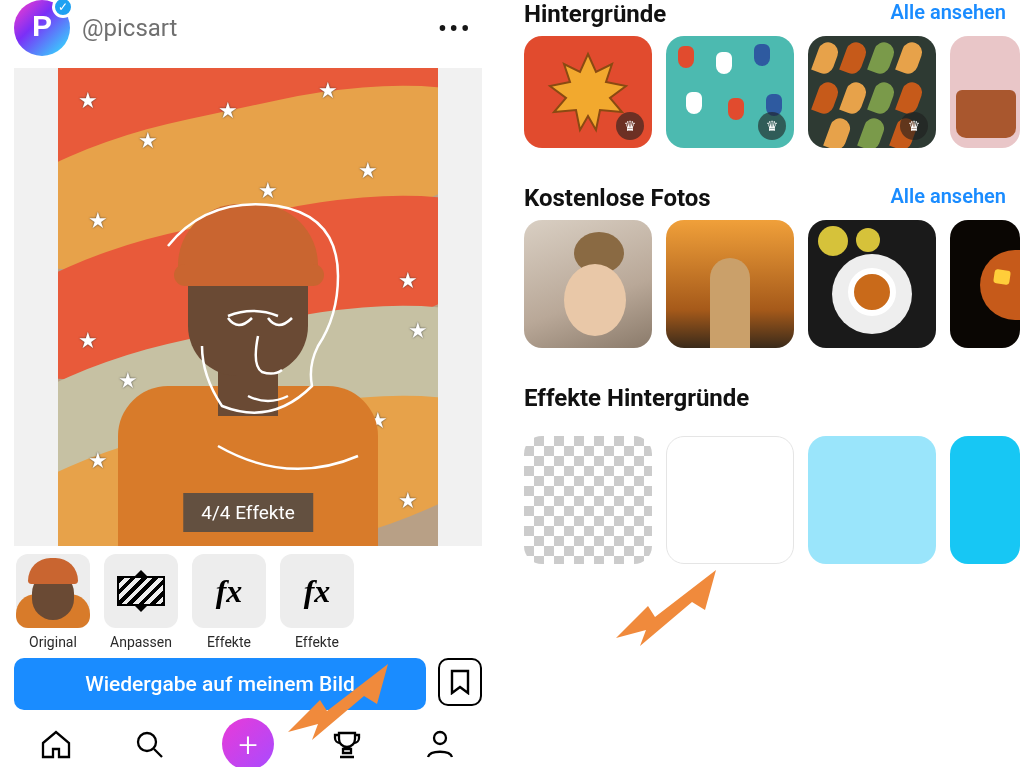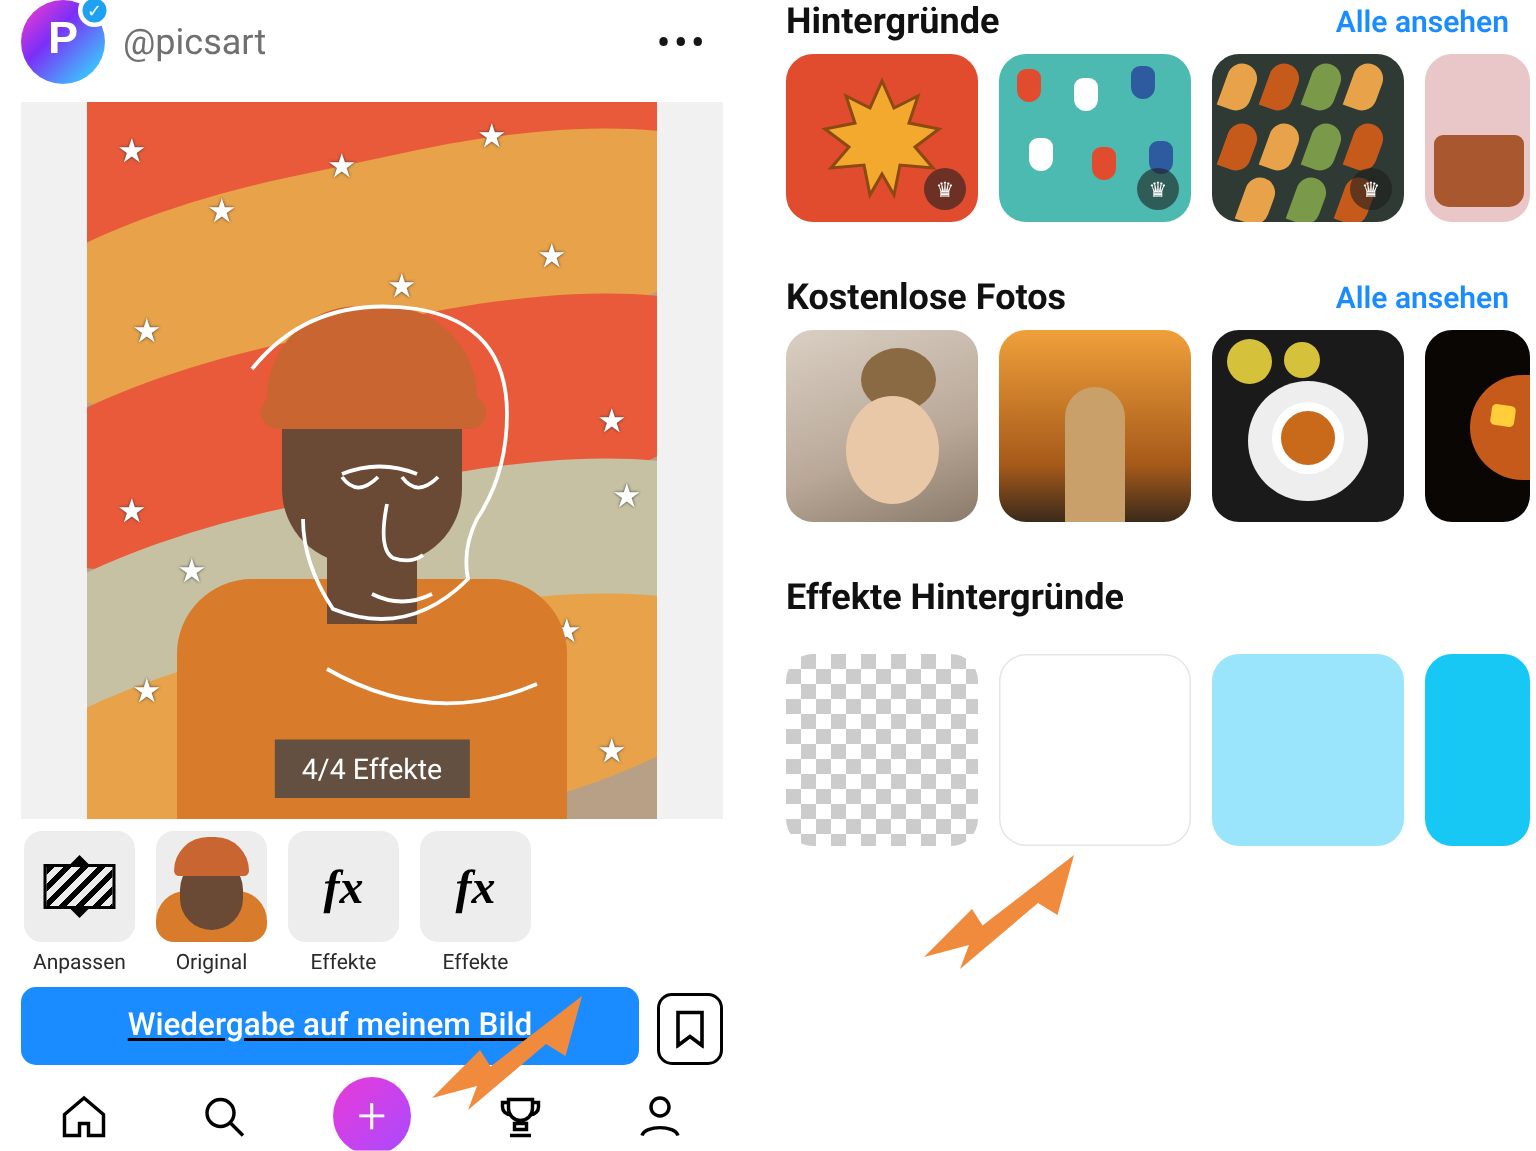--- a/index.html
+++ b/index.html
@@ -91,21 +91,21 @@
   .mini-person{position:absolute;inset:0;}
   .mini-hat{width:50px;height:26px;background:#c96530;border-radius:26px 26px 4px 4px;position:absolute;top:4px;left:12px;}
   .mini-head{width:42px;height:48px;background:#6a4a34;border-radius:22px;position:absolute;top:18px;left:16px;}
   .mini-shirt{width:74px;height:40px;background:#d87b2a;position:absolute;bottom:-6px;left:0;border-radius:20px 20px 0 0;}
   .adjust-icon{width:48px;height:30px;background:repeating-linear-gradient(135deg,#000 0 4px,transparent 4px 8px);border:2px solid #000;position:relative;}
   .adjust-icon:before,.adjust-icon:after{content:"";position:absolute;border:6px solid transparent;}
   .adjust-icon:before{border-bottom-color:#000;top:-14px;left:16px;}
   .adjust-icon:after{border-top-color:#000;bottom:-14px;left:16px;}
   .fx{font-family:"Georgia",serif;font-style:italic;font-size:32px;font-weight:600;}
   
-  .cta-row{display:flex;gap:12px;padding:4px 14px 0 14px;align-items:flex-end;text-decoration:underline;}
+  .cta-row{display:flex;gap:12px;padding:4px 14px 0 14px;align-items:flex-start;}
   .cta-btn{
     flex:1;background:#1a8cff;color:#fff;text-align:center;
     padding:14px 0;border-radius:10px;font-size:21px;font-weight:500;
   }
   .bookmark{width:44px;height:48px;border:2.5px solid #000;border-radius:10px;
     display:flex;align-items:center;justify-content:center;}
   
   .nav{
     margin-top:auto;display:flex;justify-content:space-around;align-items:center;
     padding:8px 10px 10px 10px;
@@ -119,21 +119,21 @@
   }
   
   .arrow{position:absolute;pointer-events:none;}
   .arrow svg{display:block;}
 
   
   .right{
     flex:1;padding:0 0 0 28px;display:flex;flex-direction:column;gap:8px;
     position:relative;overflow:hidden;
   }
-  .sec-head{display:flex;justify-content:space-between;align-items:center;padding-right:18px;}
+  .sec-head{display:flex;justify-content:space-between;padding-right:18px;}
   .sec-title{font-size:24px;font-weight:700;color:#111;}
   .see-all{font-size:20px;color:#1a8cff;font-weight:600;}
   .row{display:flex;gap:14px;overflow:hidden;}
   .tile{width:128px;height:112px;border-radius:18px;flex-shrink:0;position:relative;overflow:hidden;}
   .tile.sm{width:128px;height:128px;}
   .crown{position:absolute;bottom:8px;right:8px;width:28px;height:28px;border-radius:50%;
     background:rgba(30,30,30,.6);display:flex;align-items:center;justify-content:center;color:#fff;font-size:14px;}
   
   .bg1{background:#e14b2e;}
   .leaf{position:absolute;left:22px;top:12px;}
@@ -224,33 +224,33 @@
           <path d="M110 260 q70 40 140 10"></path>
         </svg>
       </div>
       <div class="effects-pill">4/4 Effekte</div>
     </div>
   </div>
 
   <div class="thumbs">
     <div class="thumb">
       <div class="thumb-box">
-          <div class="adjust-icon"></div>
-        </div>
-      <span class="thumb-label">Anpassen</span>
-    </div>
-    <div class="thumb">
-      <div class="thumb-box">
           <div class="mini-person">
             <div class="mini-shirt"></div>
             <div class="mini-head"></div>
             <div class="mini-hat"></div>
           </div>
         </div>
       <span class="thumb-label">Original</span>
+    </div>
+    <div class="thumb">
+      <div class="thumb-box">
+          <div class="adjust-icon"></div>
+        </div>
+      <span class="thumb-label">Anpassen</span>
     </div>
     <div class="thumb">
       <div class="thumb-box">
           <span class="fx">fx</span>
         </div>
       <span class="thumb-label">Effekte</span>
     </div>
     <div class="thumb">
       <div class="thumb-box">
           <span class="fx">fx</span>

